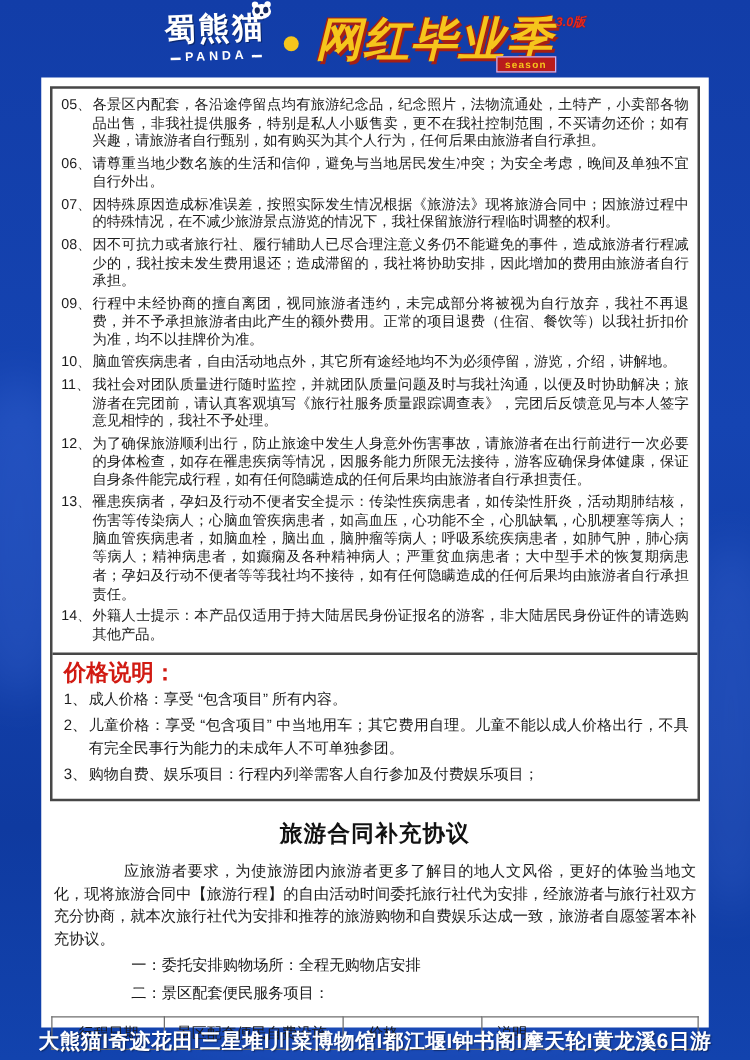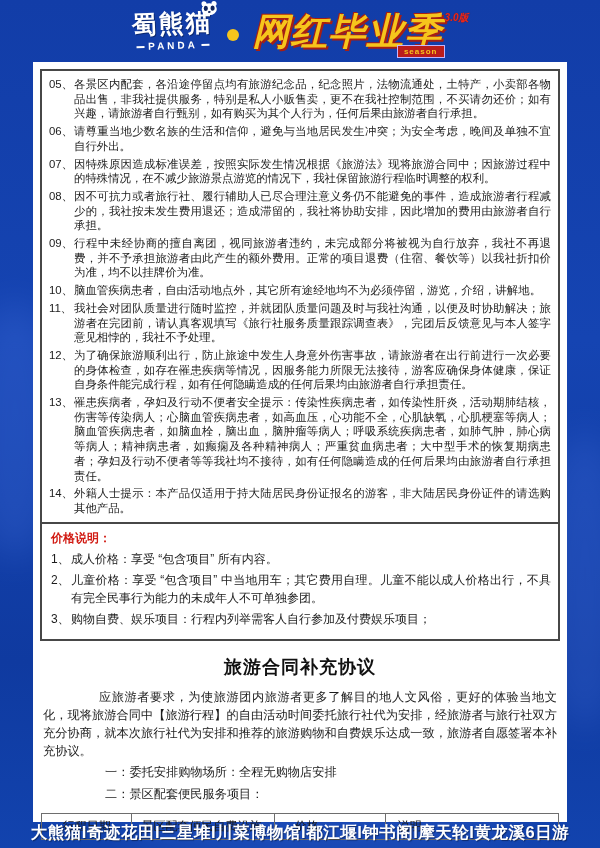--- a/index.html
+++ b/index.html
@@ -50,21 +50,21 @@
     position: absolute; left: 33px; right: 33px; top: 62px; bottom: 26px;
     background: #ffffff; color: #222;
   }
   .rules-box { margin: 7px 7px 0 7px; border: 2px solid #474747; }
   .terms-section { padding: 5px 7px 3px 5px; border-bottom: 2px solid #474747; }
   .term { display: flex; margin: 1px 0 3px 0; font-size: 11.4px; line-height: 14.7px; color: #1c1c1c; }
   .term .num { flex: 0 0 27px; text-align: left; padding-left: 2px; }
   .term .txt { flex: 1; text-align: justify; }
 
   .price-section { padding: 5px 7px 6px 5px; }
-  .price-title { color: #d11a12; font-weight: bold; font-size: 12px; line-height: 18px; padding-left: 4px; }
+  .price-title { color: #d11a12; font-weight: bold; font-size: 18px; line-height: 18px; padding-left: 4px; }
   .price-item { display: flex; margin: 4px 0; font-size: 12px; line-height: 17.5px; color: #1c1c1c; }
   .price-item .num { flex: 0 0 24px; padding-left: 4px; }
   .price-item .txt { flex: 1; text-align: justify; }
 
   
   .agreement { padding: 14px 10px 0 10px; }
   .agreement-title { text-align: center; font-size: 18px; font-weight: bold; color: #111; letter-spacing: 1px; }
   .agreement-para { margin-top: 9px; font-size: 12.2px; line-height: 18px; color: #1c1c1c;
                     text-align: justify; text-indent: 4.6em; }
   .agreement-clause { font-size: 12.2px; line-height: 20px; color: #1c1c1c; padding-left: 62px; margin-top: 2px; }

